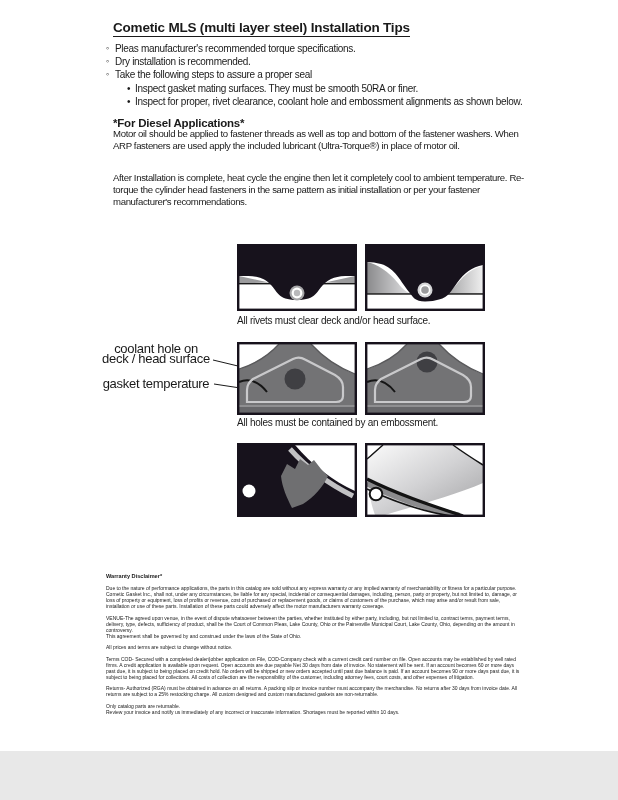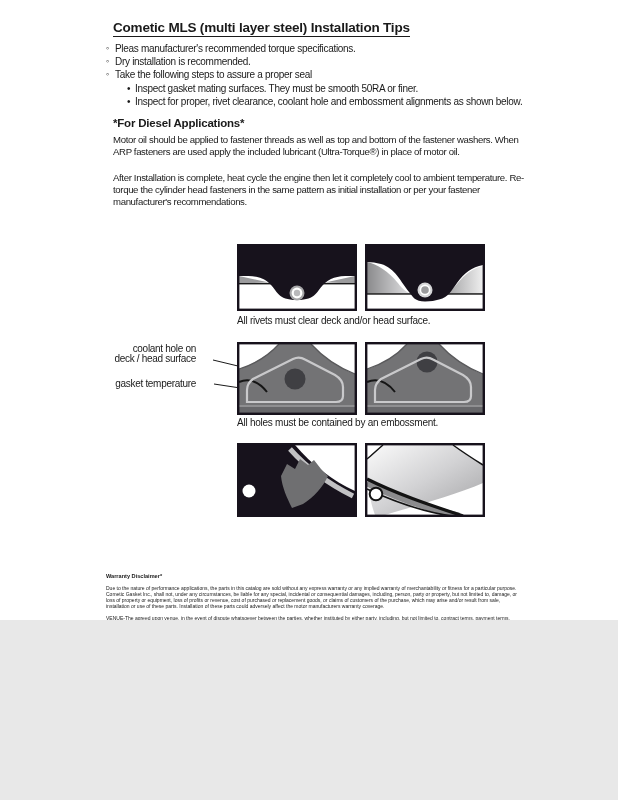--- a/index.html
+++ b/index.html
@@ -1,31 +1,31 @@
 <!DOCTYPE html>
 <html><head>
 <meta charset="utf-8">
 <style>
   html,body{margin:0;padding:0;background:#e8e8e8;}
-  .page{position:relative;width:618px;height:620px;background:#ffffff;margin:0 auto;
+  .page{position:relative;width:618px;height:751px;background:#ffffff;margin:0 auto;
         font-family:"Liberation Sans",sans-serif;color:#1a1a1a;overflow:hidden;}
   .abs{position:absolute;}
   .title{left:113px;top:20px;font-size:13.5px;font-weight:bold;letter-spacing:-0.2px;
          border-bottom:1.6px solid #1a1a1a;padding-bottom:1px;}
   .bullets{left:106px;top:42px;width:470px;font-size:10px;letter-spacing:-0.3px;line-height:13.2px;}
   .brow{display:flex;}
   .bmark{width:9px;flex:0 0 9px;text-align:left;font-size:9px;}
   .brow.sub{margin-left:21px;}
   .brow.sub .bmark{font-size:10px;width:8px;flex-basis:8px;}
   .dheading{left:113px;top:117px;font-size:11.5px;font-weight:bold;letter-spacing:-0.2px;}
   .para{left:113px;width:414px;font-size:9.6px;letter-spacing:-0.35px;line-height:12.2px;}
-  .p1{top:134px;} .p2{top:172px;} .p3{top:203px;}
+  .p1{top:128px;} .p2{top:172px;} .p3{top:203px;}
   .dlabel{width:120px;text-align:center;font-size:12.5px;font-weight:bold;letter-spacing:0.2px;margin-top:40px;}
   .caption{font-size:10px;letter-spacing:-0.25px;line-height:11.5px;}
-  .ann{width:116px;left:80px;text-align:right;font-size:10px;letter-spacing:-0.3px;line-height:10.4px;}
+  .ann{width:116px;left:98px;text-align:center;font-size:13px;letter-spacing:-0.3px;line-height:10.4px;}
   .warranty{left:106px;top:573px;width:414px;font-size:5px;line-height:6px;letter-spacing:0;}
   .warranty .whead{font-size:5.6px;font-weight:bold;margin-bottom:6px;}
   .wblock{margin-bottom:5.5px;}
   .footer{left:387px;top:760px;font-size:12px;letter-spacing:0.2px;color:#0f766e;}
   svg{display:block;}
 </style>
 </head>
 <body>
 
 <div class="page">

